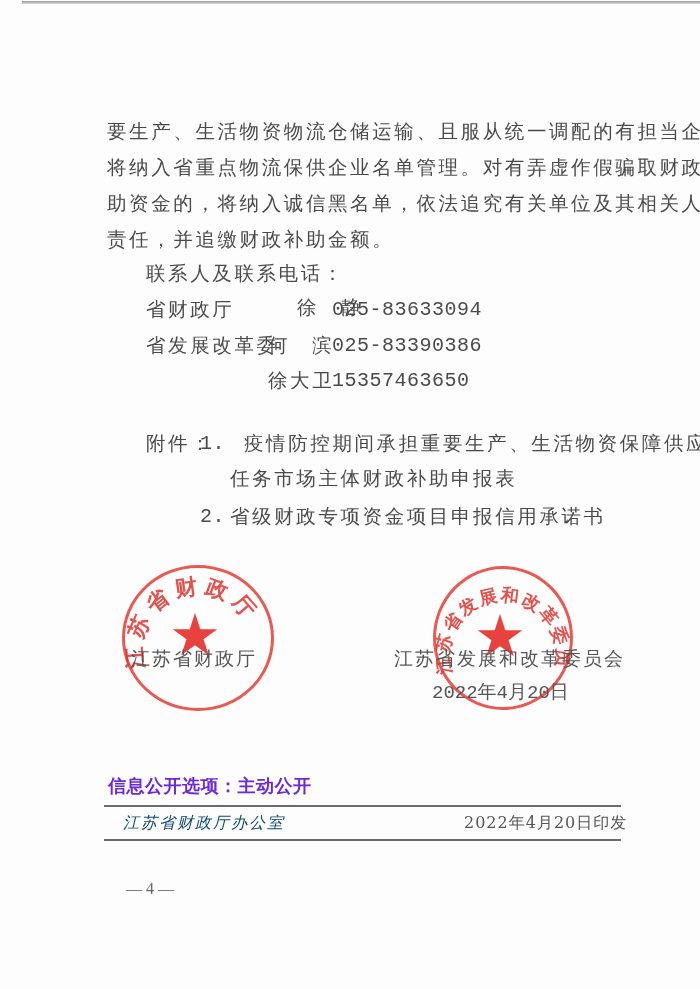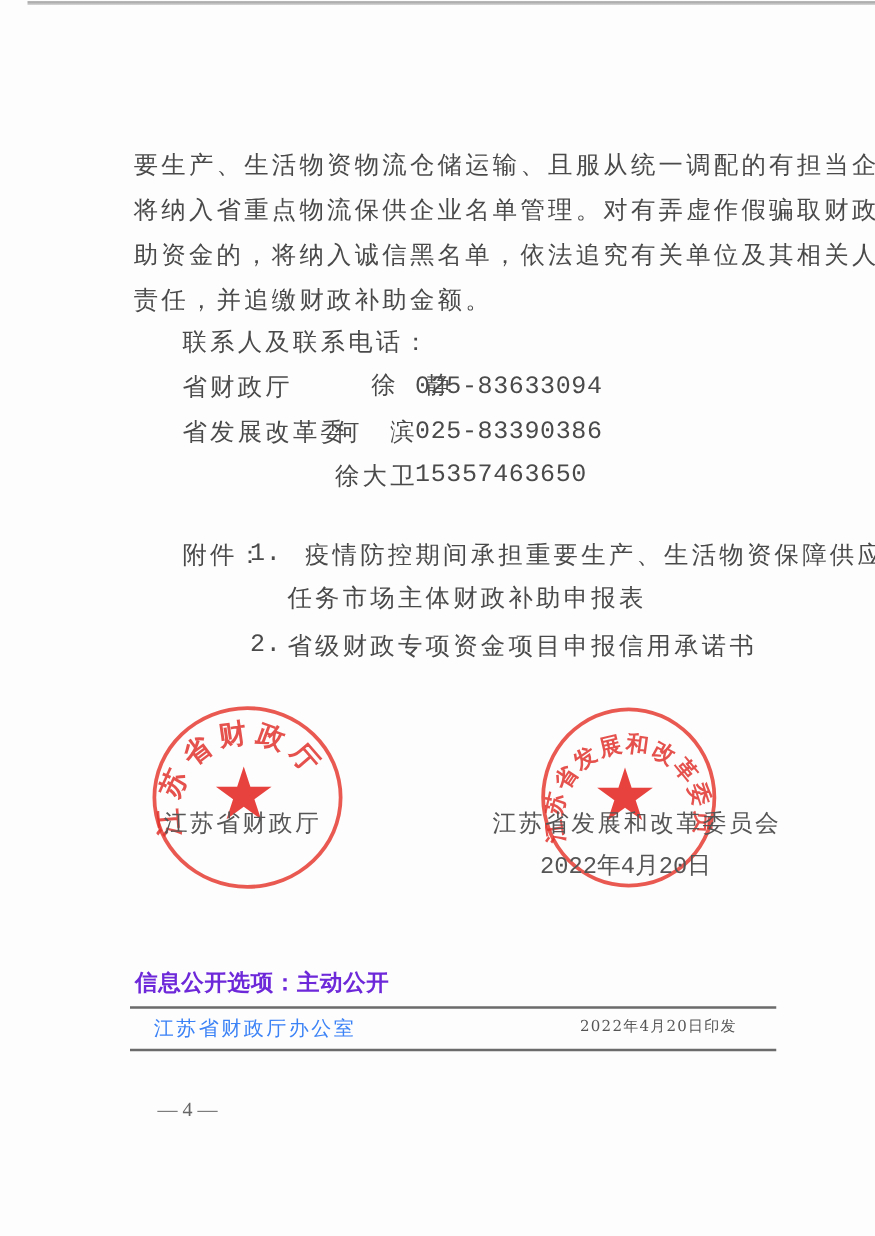--- a/index.html
+++ b/index.html
@@ -28,22 +28,22 @@
     font-family: "DejaVu Sans", sans-serif;
   }
   .sign {
     position: absolute; font-size: 19px; letter-spacing: 2px; white-space: nowrap; color: #555;
   }
   .info {
     position: absolute; left: 108px; top: 774px; font-family: "DejaVu Sans", sans-serif;
     font-weight: bold; font-size: 18px; color: #6d28d9; letter-spacing: 0.5px;
   }
   .rule { position: absolute; left: 104px; width: 517px; height: 2px; background: #6b6b6b; }
-  .footer-left { position: absolute; left: 123px; top: 813px; font-size: 16px; letter-spacing: 2px; color: #3b82f6; }
-  .footer-right { position: absolute; left: 464px; top: 813px; font-size: 12px; letter-spacing: 1px; color: #555; }
+  .footer-left { position: absolute; left: 123px; top: 813px; font-size: 16px; letter-spacing: 2px; color: #0c4a6e; font-style: italic; }
+  .footer-right { position: absolute; left: 464px; top: 813px; font-size: 16px; letter-spacing: 1px; color: #555; }
   .page-num { position: absolute; left: 126px; top: 880px; font-size: 16px; color: #666; font-family: "Liberation Serif", serif; }
 </style>
 </head>
 <body>
 
 <div class="scan-edge"></div>
 
 <div class="line" style="left:107px; top:120px;">要生产、生活物资物流仓储运输、且服从统一调配的有担当企业</div>
 <div class="line" style="left:107px; top:156px;">将纳入省重点物流保供企业名单管理。对有弄虚作假骗取财政补</div>
 <div class="line" style="left:107px; top:192px;">助资金的，将纳入诚信黑名单，依法追究有关单位及其相关人员</div>

